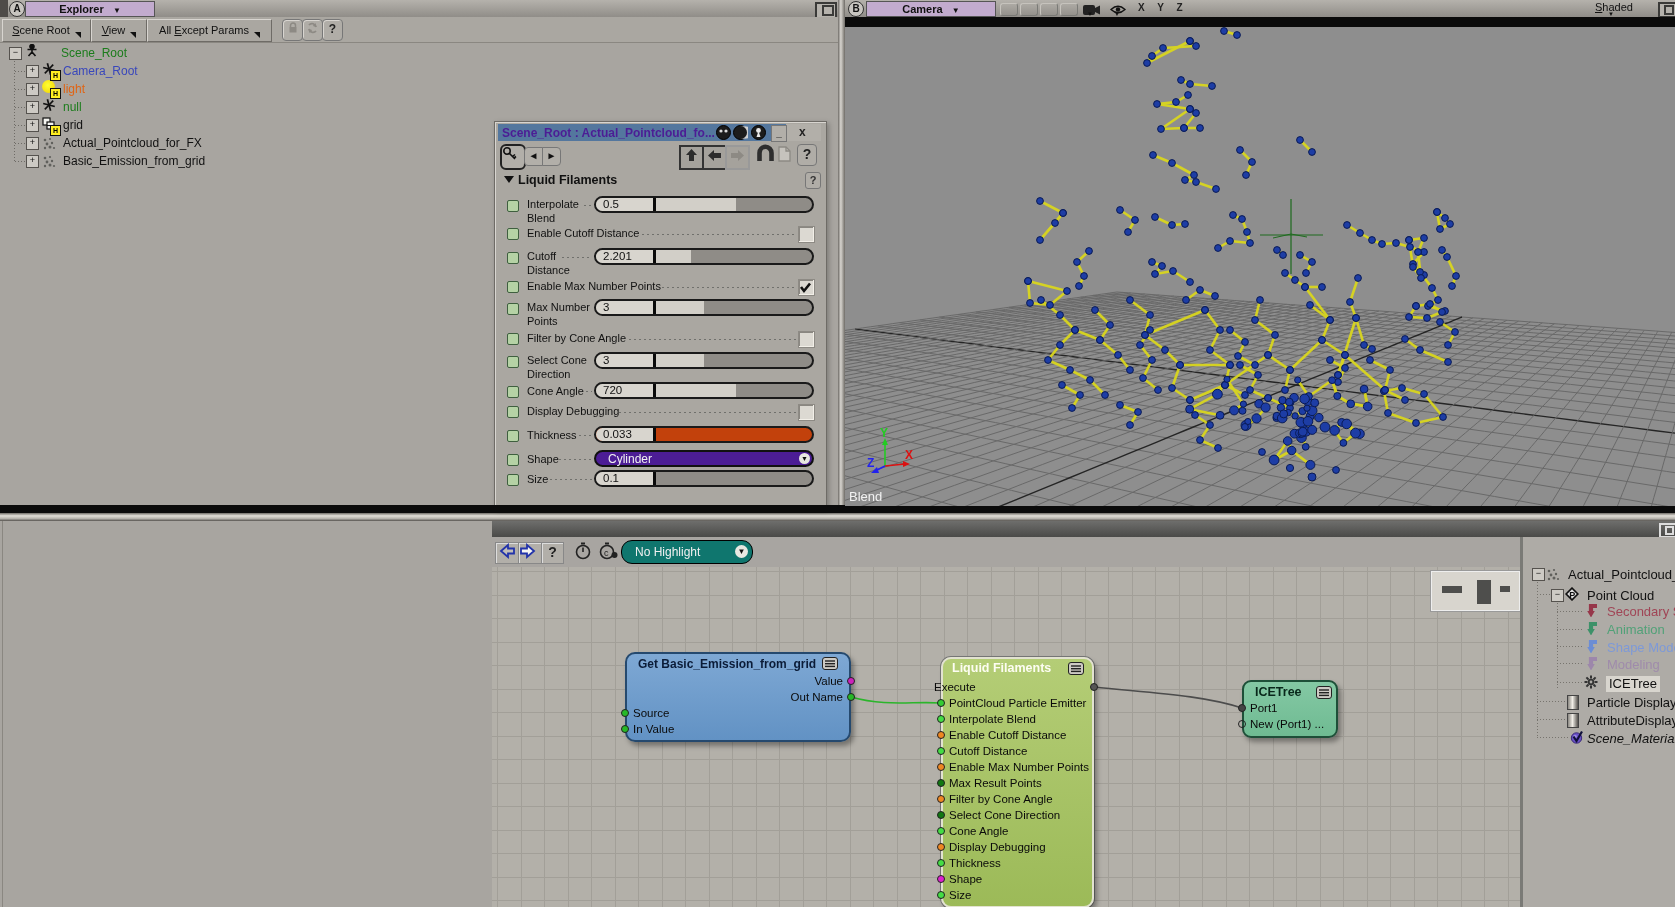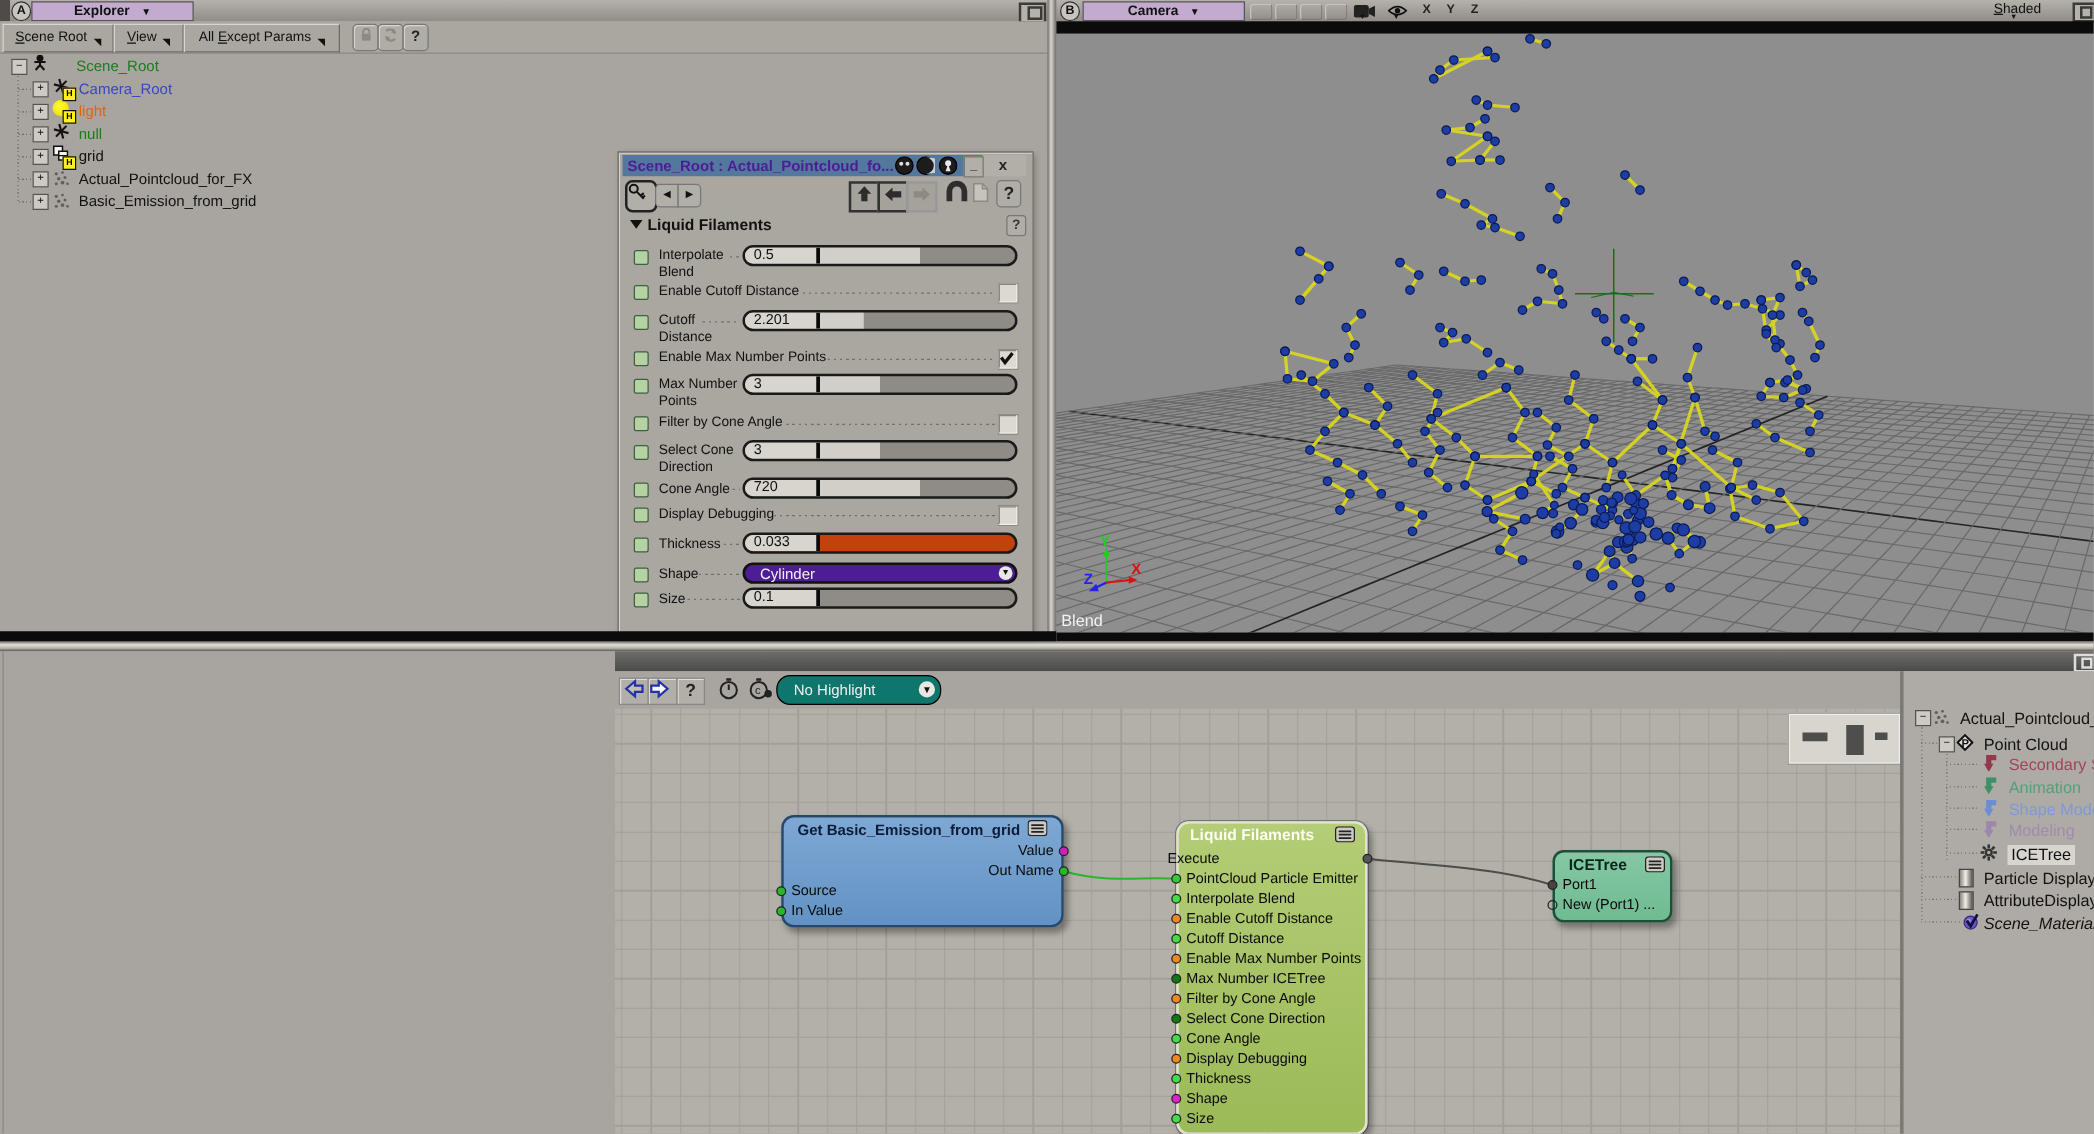--- a/index.html
+++ b/index.html
@@ -1003,21 +1003,21 @@
 <div style="position:absolute;left:949px;top:696px;font:11.5px/14px 'Liberation Sans', sans-serif;color:#0a0a0a;white-space:nowrap;z-index:4">PointCloud Particle Emitter</div>
 <div style="position:absolute;left:937px;top:715px;width:6px;height:6px;border-radius:50%;background:#44dd44;border:1px solid #222;z-index:4"></div>
 <div style="position:absolute;left:949px;top:712px;font:11.5px/14px 'Liberation Sans', sans-serif;color:#0a0a0a;white-space:nowrap;z-index:4">Interpolate Blend</div>
 <div style="position:absolute;left:937px;top:731px;width:6px;height:6px;border-radius:50%;background:#ee8822;border:1px solid #222;z-index:4"></div>
 <div style="position:absolute;left:949px;top:728px;font:11.5px/14px 'Liberation Sans', sans-serif;color:#0a0a0a;white-space:nowrap;z-index:4">Enable Cutoff Distance</div>
 <div style="position:absolute;left:937px;top:747px;width:6px;height:6px;border-radius:50%;background:#44dd44;border:1px solid #222;z-index:4"></div>
 <div style="position:absolute;left:949px;top:744px;font:11.5px/14px 'Liberation Sans', sans-serif;color:#0a0a0a;white-space:nowrap;z-index:4">Cutoff Distance</div>
 <div style="position:absolute;left:937px;top:763px;width:6px;height:6px;border-radius:50%;background:#ee8822;border:1px solid #222;z-index:4"></div>
 <div style="position:absolute;left:949px;top:760px;font:11.5px/14px 'Liberation Sans', sans-serif;color:#0a0a0a;white-space:nowrap;z-index:4">Enable Max Number Points</div>
 <div style="position:absolute;left:937px;top:779px;width:6px;height:6px;border-radius:50%;background:#117711;border:1px solid #222;z-index:4"></div>
-<div style="position:absolute;left:949px;top:776px;font:11.5px/14px 'Liberation Sans', sans-serif;color:#0a0a0a;white-space:nowrap;z-index:4">Max Number ICETree</div>
+<div style="position:absolute;left:949px;top:776px;font:11.5px/14px 'Liberation Sans', sans-serif;color:#0a0a0a;white-space:nowrap;z-index:4">Max Result Points</div>
 <div style="position:absolute;left:937px;top:795px;width:6px;height:6px;border-radius:50%;background:#ee8822;border:1px solid #222;z-index:4"></div>
 <div style="position:absolute;left:949px;top:792px;font:11.5px/14px 'Liberation Sans', sans-serif;color:#0a0a0a;white-space:nowrap;z-index:4">Filter by Cone Angle</div>
 <div style="position:absolute;left:937px;top:811px;width:6px;height:6px;border-radius:50%;background:#117711;border:1px solid #222;z-index:4"></div>
 <div style="position:absolute;left:949px;top:808px;font:11.5px/14px 'Liberation Sans', sans-serif;color:#0a0a0a;white-space:nowrap;z-index:4">Select Cone Direction</div>
 <div style="position:absolute;left:937px;top:827px;width:6px;height:6px;border-radius:50%;background:#44dd44;border:1px solid #222;z-index:4"></div>
 <div style="position:absolute;left:949px;top:824px;font:11.5px/14px 'Liberation Sans', sans-serif;color:#0a0a0a;white-space:nowrap;z-index:4">Cone Angle</div>
 <div style="position:absolute;left:937px;top:843px;width:6px;height:6px;border-radius:50%;background:#ee8822;border:1px solid #222;z-index:4"></div>
 <div style="position:absolute;left:949px;top:840px;font:11.5px/14px 'Liberation Sans', sans-serif;color:#0a0a0a;white-space:nowrap;z-index:4">Display Debugging</div>
 <div style="position:absolute;left:937px;top:859px;width:6px;height:6px;border-radius:50%;background:#44dd44;border:1px solid #222;z-index:4"></div>
 <div style="position:absolute;left:949px;top:856px;font:11.5px/14px 'Liberation Sans', sans-serif;color:#0a0a0a;white-space:nowrap;z-index:4">Thickness</div>

